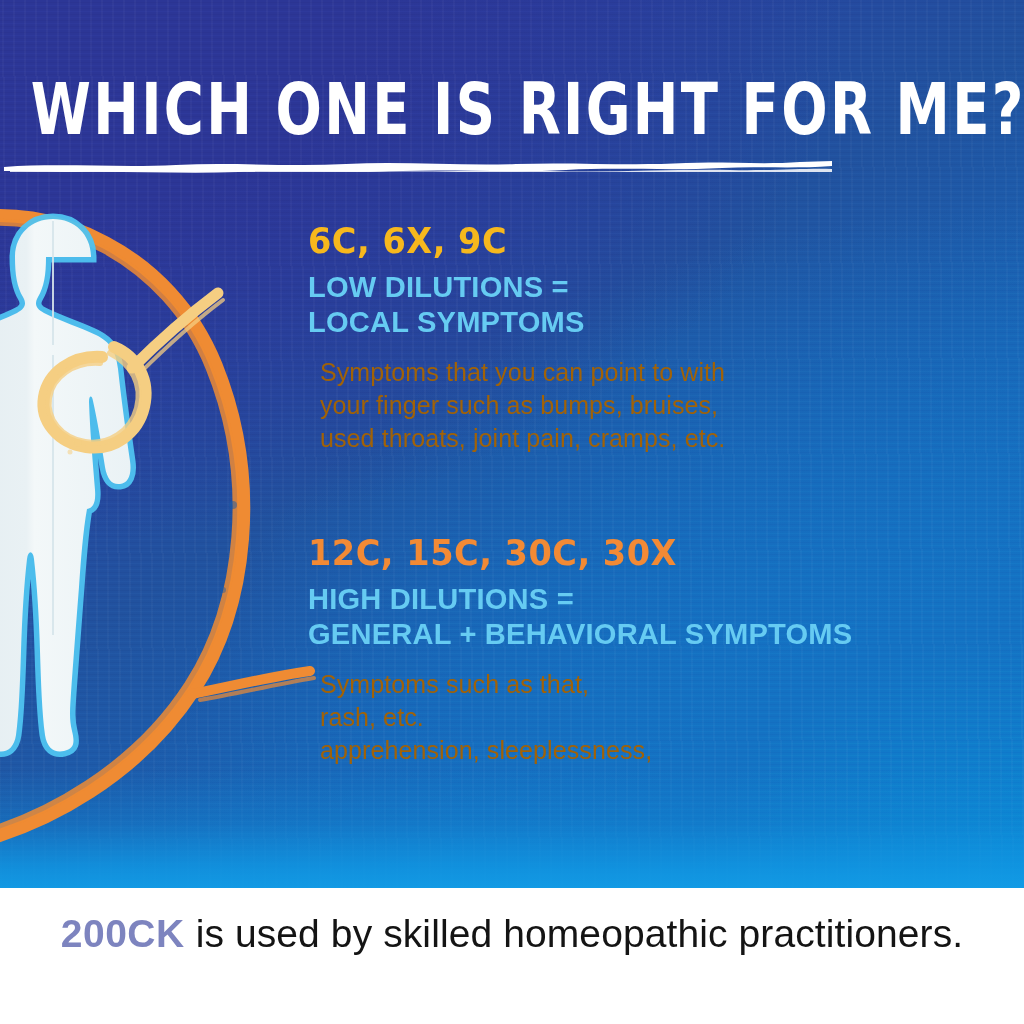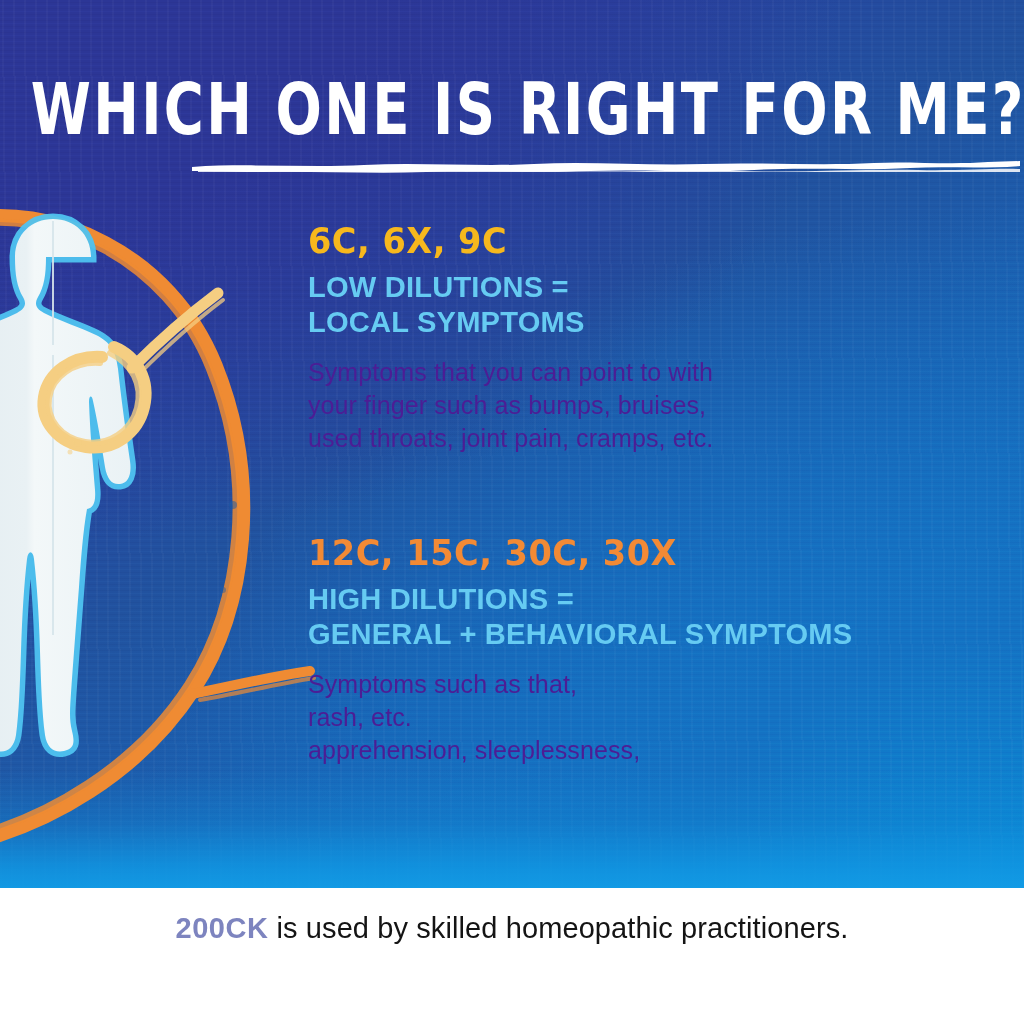--- a/index.html
+++ b/index.html
@@ -91,21 +91,21 @@
     width: 430px;
     height: 700px;
   }
   .figure-layer svg { display: block; overflow: visible; }
 
   
   .headline-block {
     position: absolute;
     left: 0; top: 74px;
     width: 1024px;
-    text-align: right;
+    text-align: left;
   }
   .headline {
     font-family: "DejaVu Sans", sans-serif;
     font-weight: 700;
     font-size: 58px;
     letter-spacing: 2.5px;
     color: #ffffff;
     text-transform: uppercase;
     transform: scaleX(.94) scaleY(1.22);
     transform-origin: center top;
@@ -151,35 +151,35 @@
     transform: scaleX(.97);
     transform-origin: left center;
   }
   .subhead .ln { display: block; }
 
   .body {
     font-family: "Liberation Sans", sans-serif;
     font-weight: 400;
     font-size: 25px;
     line-height: 1.33;
-    color: #4c1d95;
-    margin: 0;
+    color: #a16207;
+    margin: 12px;
     letter-spacing: .1px;
   }
   .body .ln { display: block; }
 
   
   .footer {
     position: absolute;
     left: 0;
     top: 912px;
     width: 1024px;
     text-align: center;
     font-family: "Liberation Sans", sans-serif;
-    font-size: 29px;
+    font-size: 39px;
     color: #141414;
     letter-spacing: .1px;
     white-space: nowrap;
   }
   .footer .emph {
     font-weight: 700;
     color: #7d84bf;
     letter-spacing: .5px;
   }
 </style>

